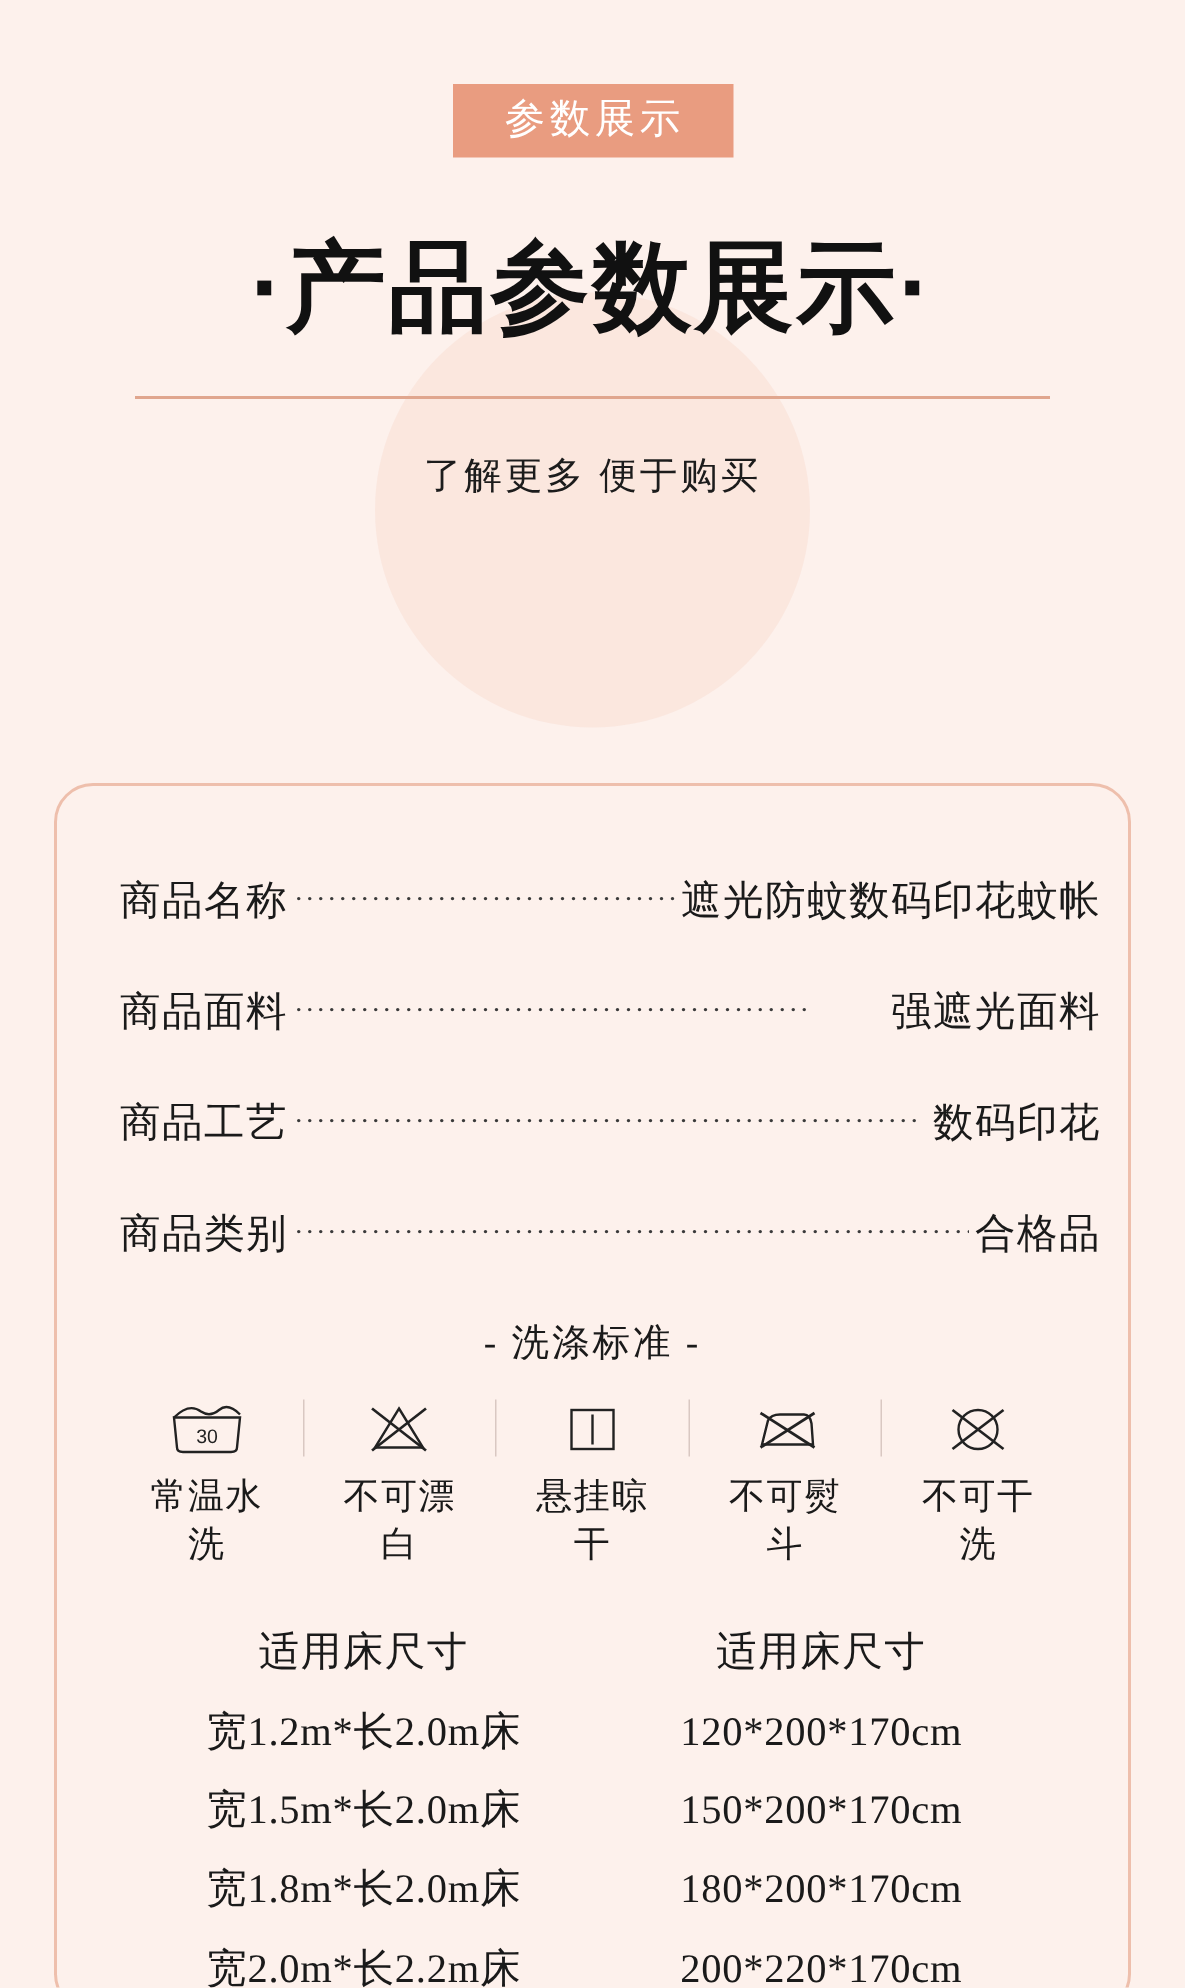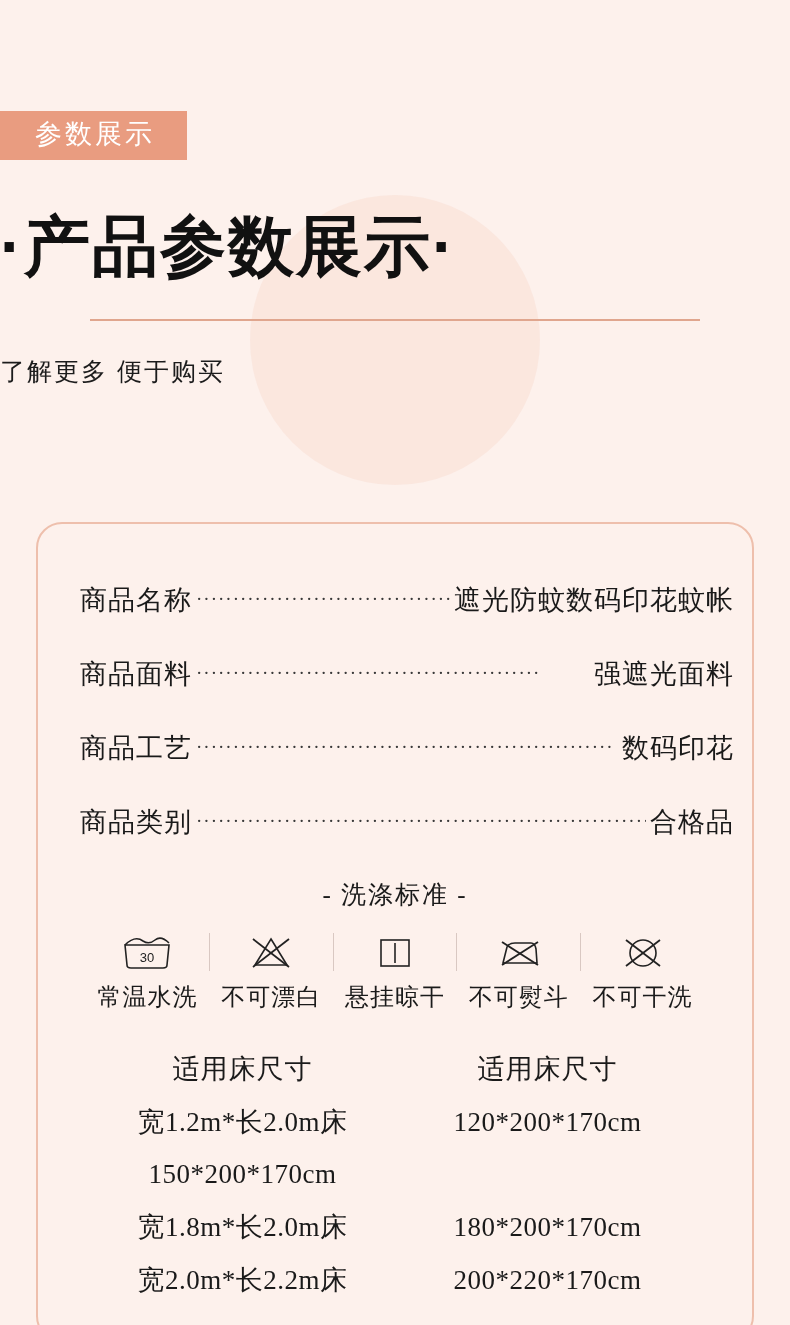--- a/index.html
+++ b/index.html
@@ -12,22 +12,22 @@
     background: #fdf1ec;
     font-family: "Liberation Serif", "DejaVu Serif", serif;
     color: #1a1a1a;
     overflow: hidden;
     position: relative;
   }
 
   
   .header {
     position: relative;
-    padding-top: 111px;
-    text-align: left;
+    padding-top: 56px;
+    text-align: center;
   }
   .halo {
     position: absolute;
     left: 50%;
     top: 195px;
     width: 290px;
     height: 290px;
     margin-left: -145px;
     border-radius: 50%;
     background: #fae3da;
@@ -122,21 +122,21 @@
     text-align: center;
     font-size: 25px;
     letter-spacing: 2px;
     margin-top: 17px;
     margin-bottom: 18px;
   }
   .wash-row {
     display: flex;
     justify-content: center;
     align-items: flex-start;
-    gap: 4px;
+    gap: 16px;
     padding: 0 52px;
   }
   .wash-item {
     width: 120px;
     text-align: center;
   }
   .wash-icon {
     height: 44px;
     display: flex;
     align-items: center;
@@ -294,20 +294,21 @@
       <div>适用床尺寸</div>
       <div>适用床尺寸</div>
     </div>
 
     <div class="size-row">
       <div>宽1.2m*长2.0m床</div>
       <div>120*200*170cm</div>
     </div>
 
     <div class="size-row">
+      <div>宽1.5m*长2.0m床</div>
       <div>150*200*170cm</div>
     </div>
 
     <div class="size-row">
       <div>宽1.8m*长2.0m床</div>
       <div>180*200*170cm</div>
     </div>
 
     <div class="size-row">
       <div>宽2.0m*长2.2m床</div>

